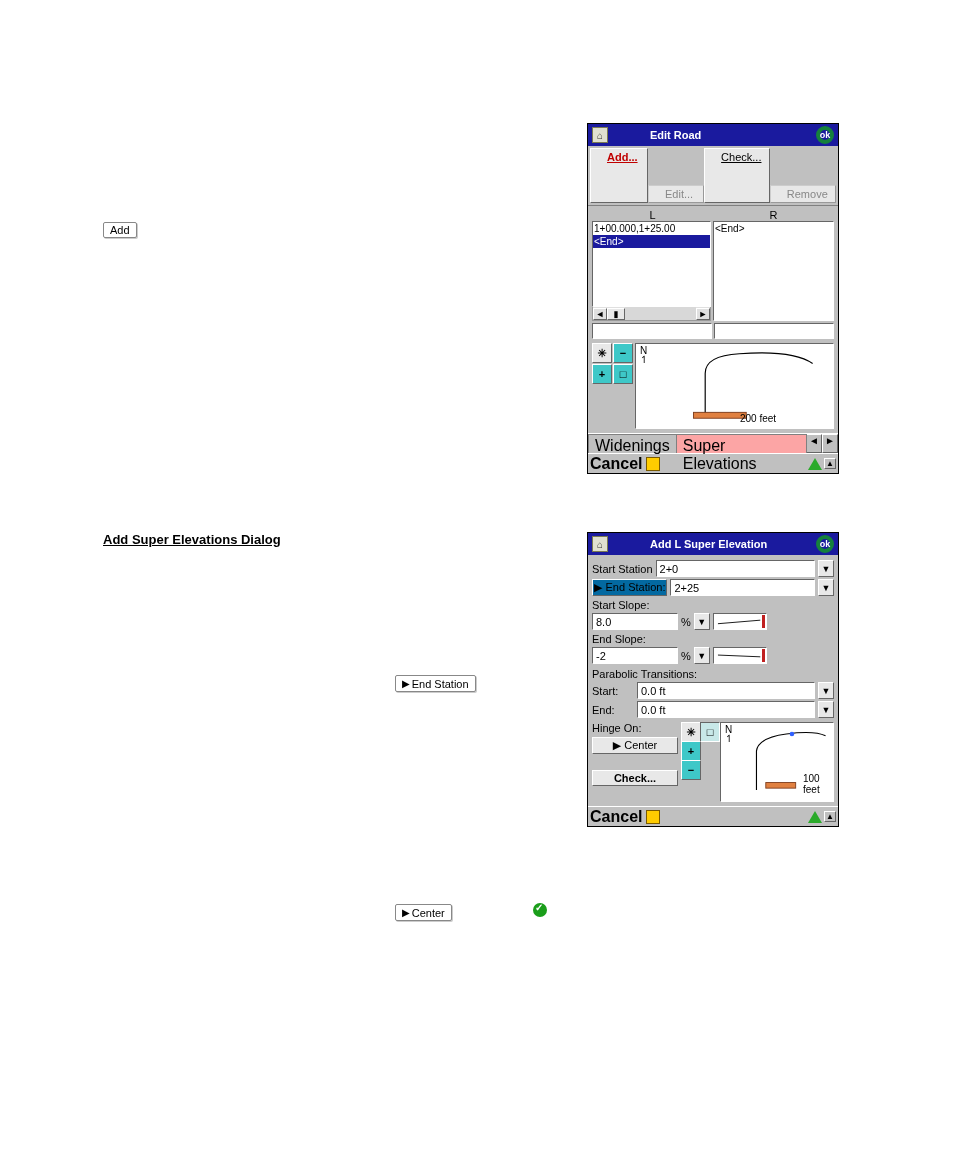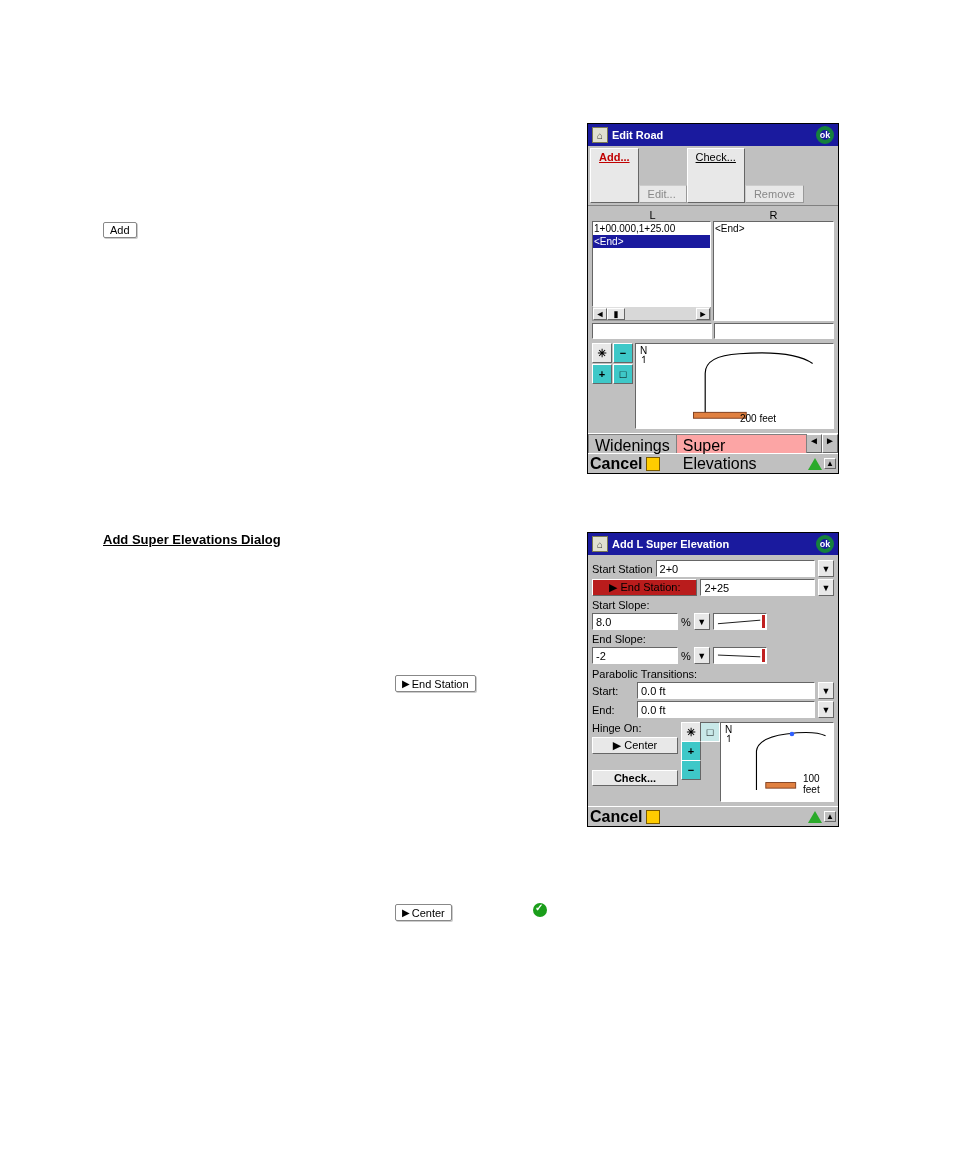--- a/index.html
+++ b/index.html
@@ -35,32 +35,33 @@
     color: #fff;
     display: flex;
     align-items: center;
     padding: 2px 4px;
     height: 22px;
     font-weight: bold;
   }
   .titlebar .sysicon {
     width: 16px; height: 16px; background: #e0e0d0; border: 1px solid #7a7a50; margin-right: 4px; display: flex; align-items: center; justify-content: center; font-size: 10px; color: #333;
   }
-  .titlebar .title { flex: 1; }
+  .titlebar .title { flex: 1; margin-left: 38px; }
   .ok-btn {
     width: 18px; height: 18px; border: 4px solid #15803d; border-radius: 50%; display: flex; align-items: center; justify-content: center; color: #fff; font-size: 9px; font-weight: bold;
   }
   .toolbar-row { display: flex; gap: 0px; padding: 2px; border-bottom: 1px solid #808080; }
   .wbtn {
     background: #e8e8e8;
     border: 1px solid #fff;
     border-right-color: #666; border-bottom-color: #666;
-    padding: 2px 8px;
+    padding: 2px 16px;
     font-size: 11px;
     min-width: 48px;
+    text-align: center;
     cursor: pointer;
   }
   .wbtn.red { color: #c00000; font-weight: bold; text-decoration: underline; }
   .wbtn.disabled { color: #888; border-color: #ccc #999 #999 #ccc; margin-top: 37px; }
   .wbtn .ul { text-decoration: underline; }
   .content { padding: 3px 4px 0 4px; }
   .lr-head { display: flex; font-size: 11px; }
   .lr-head > div { flex: 1; text-align: center; }
   .lr-boxes { display: flex; gap: 2px; }
   .listbox {
@@ -91,21 +92,21 @@
   .tab-arrows .sq { width: 16px; border: 1px solid #fff; border-right-color: #666; border-bottom-color: #666; text-align: center; font-size: 10px; }
   .status-row { display: flex; align-items: center; height: 20px; border-top: 1px solid #fff; padding: 1px 2px; }
   .status-row .cancel { font-weight: bold; font-size: 16px; }
   .status-row .sun { width: 14px; height: 14px; margin-left: 4px; background: #ffcc00; border: 1px solid #7a5a00; }
   .status-row .warn { margin-left: auto; width: 0; height: 0; border-left: 7px solid transparent; border-right: 7px solid transparent; border-bottom: 12px solid #2aaa2a; }
   .status-row .updn { width: 12px; margin-left: 2px; border: 1px solid #fff; border-right-color: #666; border-bottom-color: #666; text-align: center; font-size: 8px; }
 
   
   .form-row { display: flex; align-items: center; gap: 3px; margin: 2px 0; font-size: 11px; }
   .lbl { white-space: nowrap; }
-  .lblbtn { background: #b91c1c; border: 1px solid #fff; border-right-color: #666; border-bottom-color: #666; padding: 1px 16px; font-size: 11px; }
+  .lblbtn { background: #0369a1; border: 1px solid #fff; border-right-color: #666; border-bottom-color: #666; padding: 1px 1px; font-size: 11px; }
   .txt { flex: 1; min-width: 0; background: #fff; border: 1px solid #fff; border-top-color: #666; border-left-color: #666; padding: 1px 3px; font-size: 11px; height: 17px; }
   .dd { width: 16px; height: 17px; background: #e8e8e8; border: 1px solid #fff; border-right-color: #666; border-bottom-color: #666; display: flex; align-items: center; justify-content: center; font-size: 9px; }
   .slope-preview { width: 54px; height: 17px; background: #fff; border: 1px solid #fff; border-top-color: #666; border-left-color: #666; position: relative; }
   .slope-preview .bar { position: absolute; right: 1px; top: 1px; bottom: 1px; width: 3px; background: #c02020; }
   .hinge-col { display: flex; flex-direction: column; gap: 3px; }
   .hinge-btn { background: #e8e8e8; border: 1px solid #fff; border-right-color: #666; border-bottom-color: #666; padding: 1px 4px; font-size: 11px; min-width: 62px; text-align: center; }
   .mini-tools { display: grid; grid-template-columns: 18px 18px; grid-auto-rows: 18px; gap: 1px; }
 </style>
 </head>
 <body>

